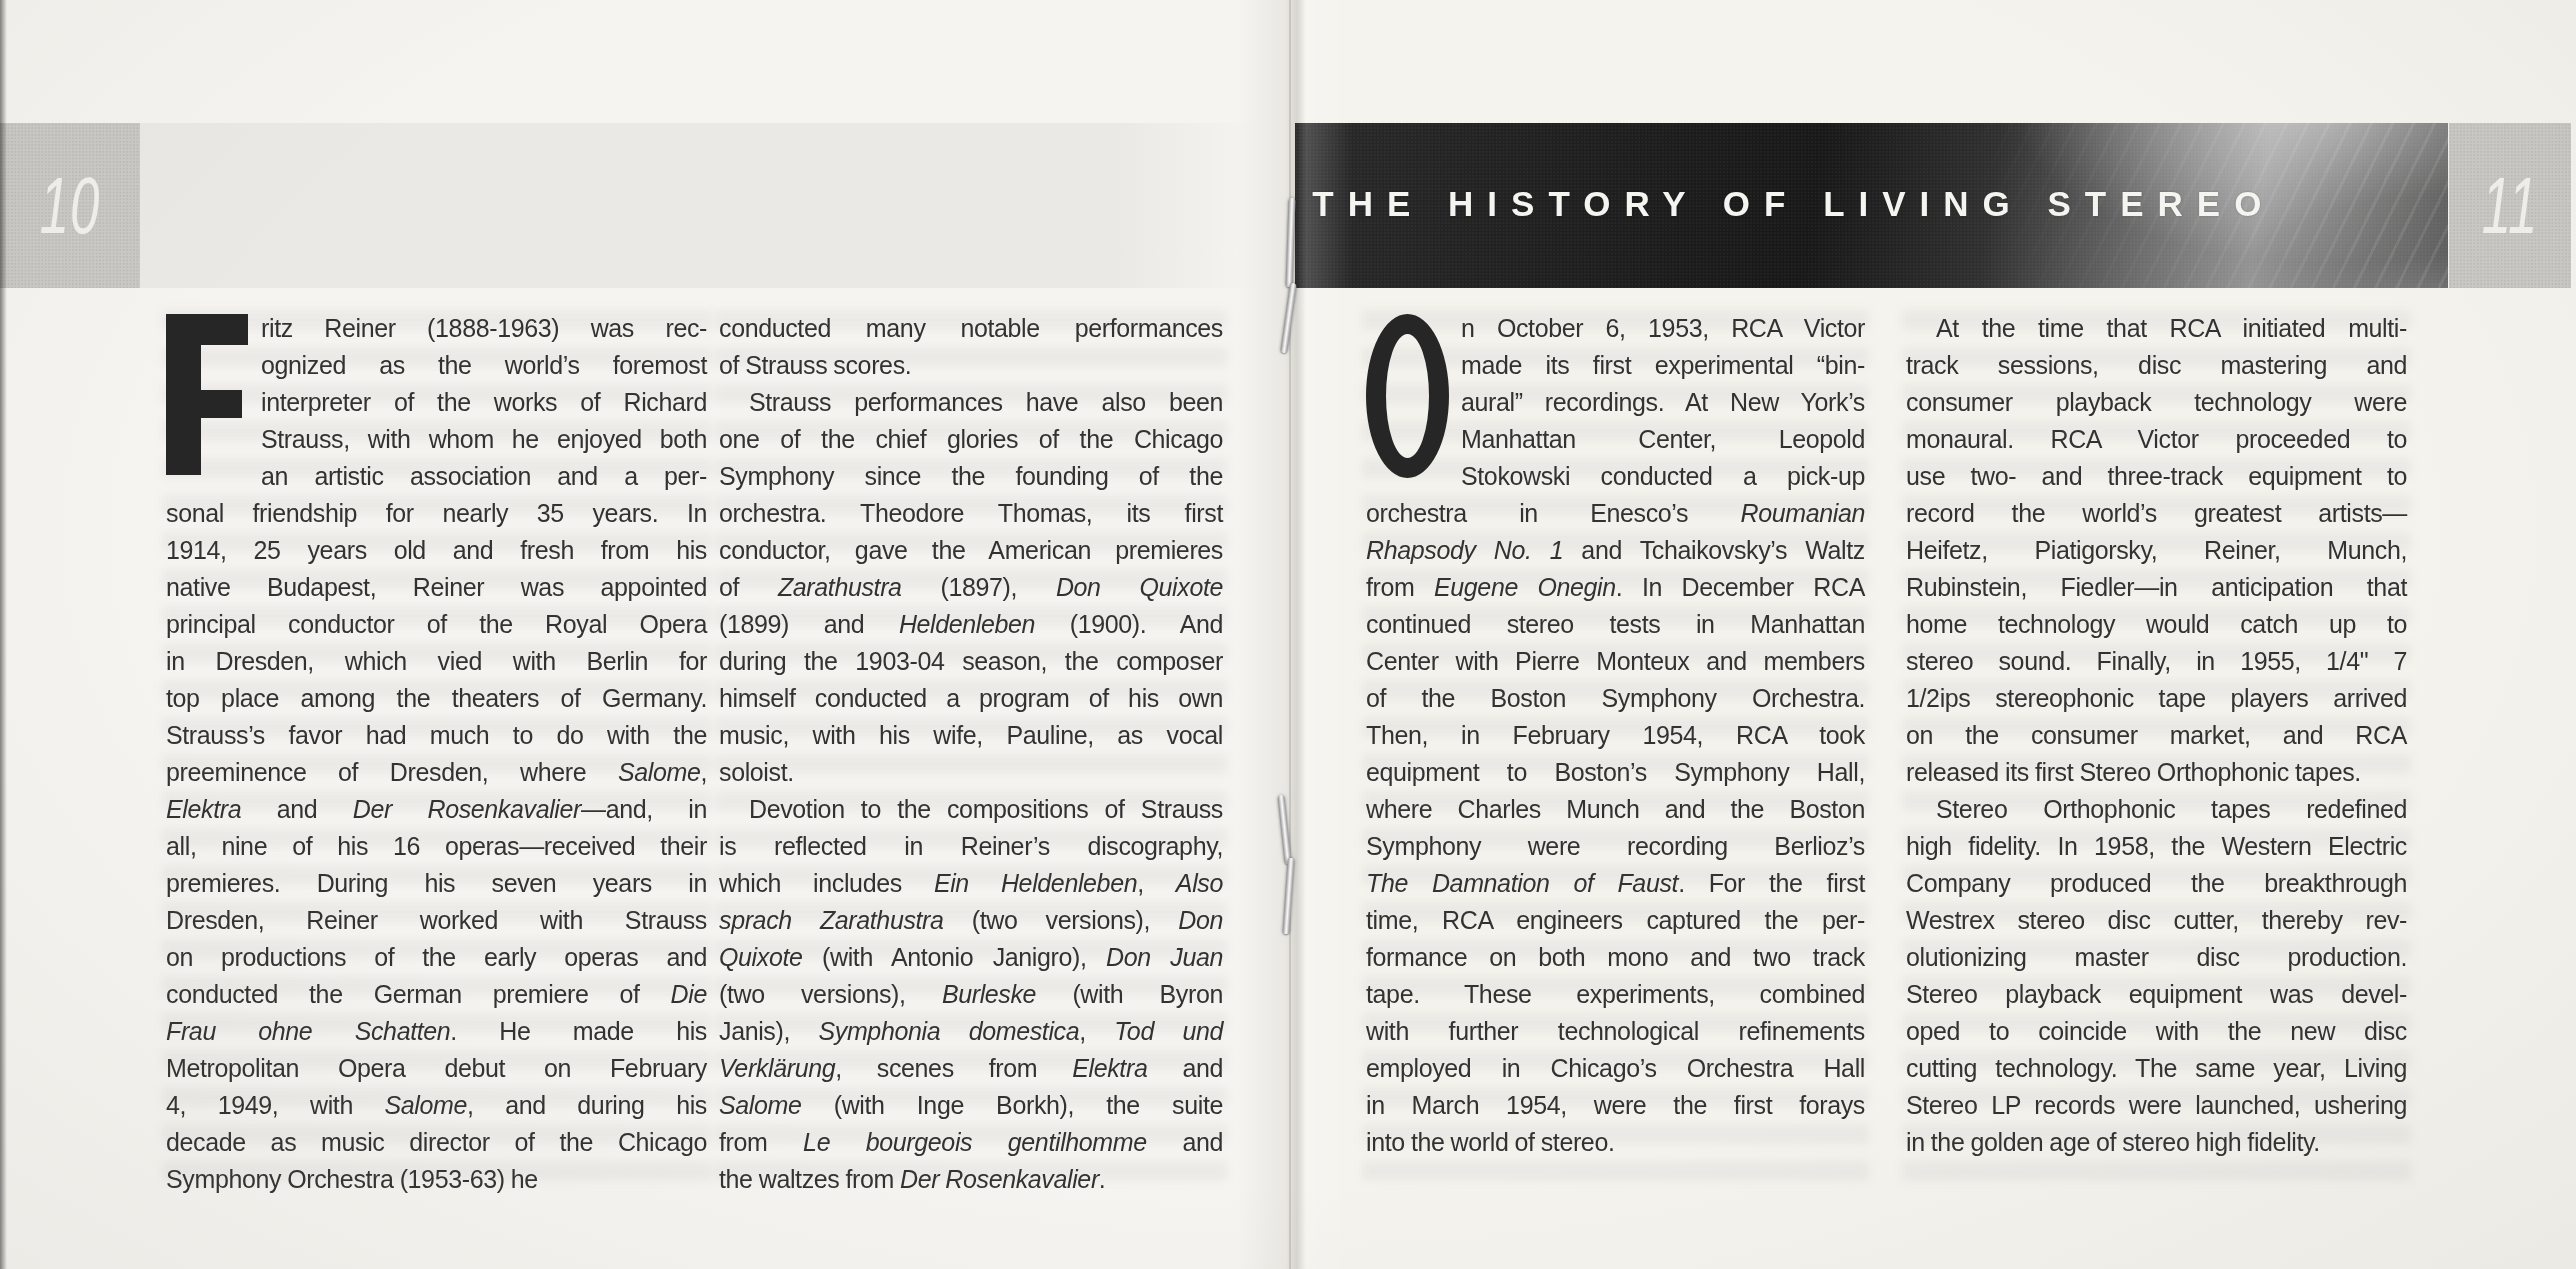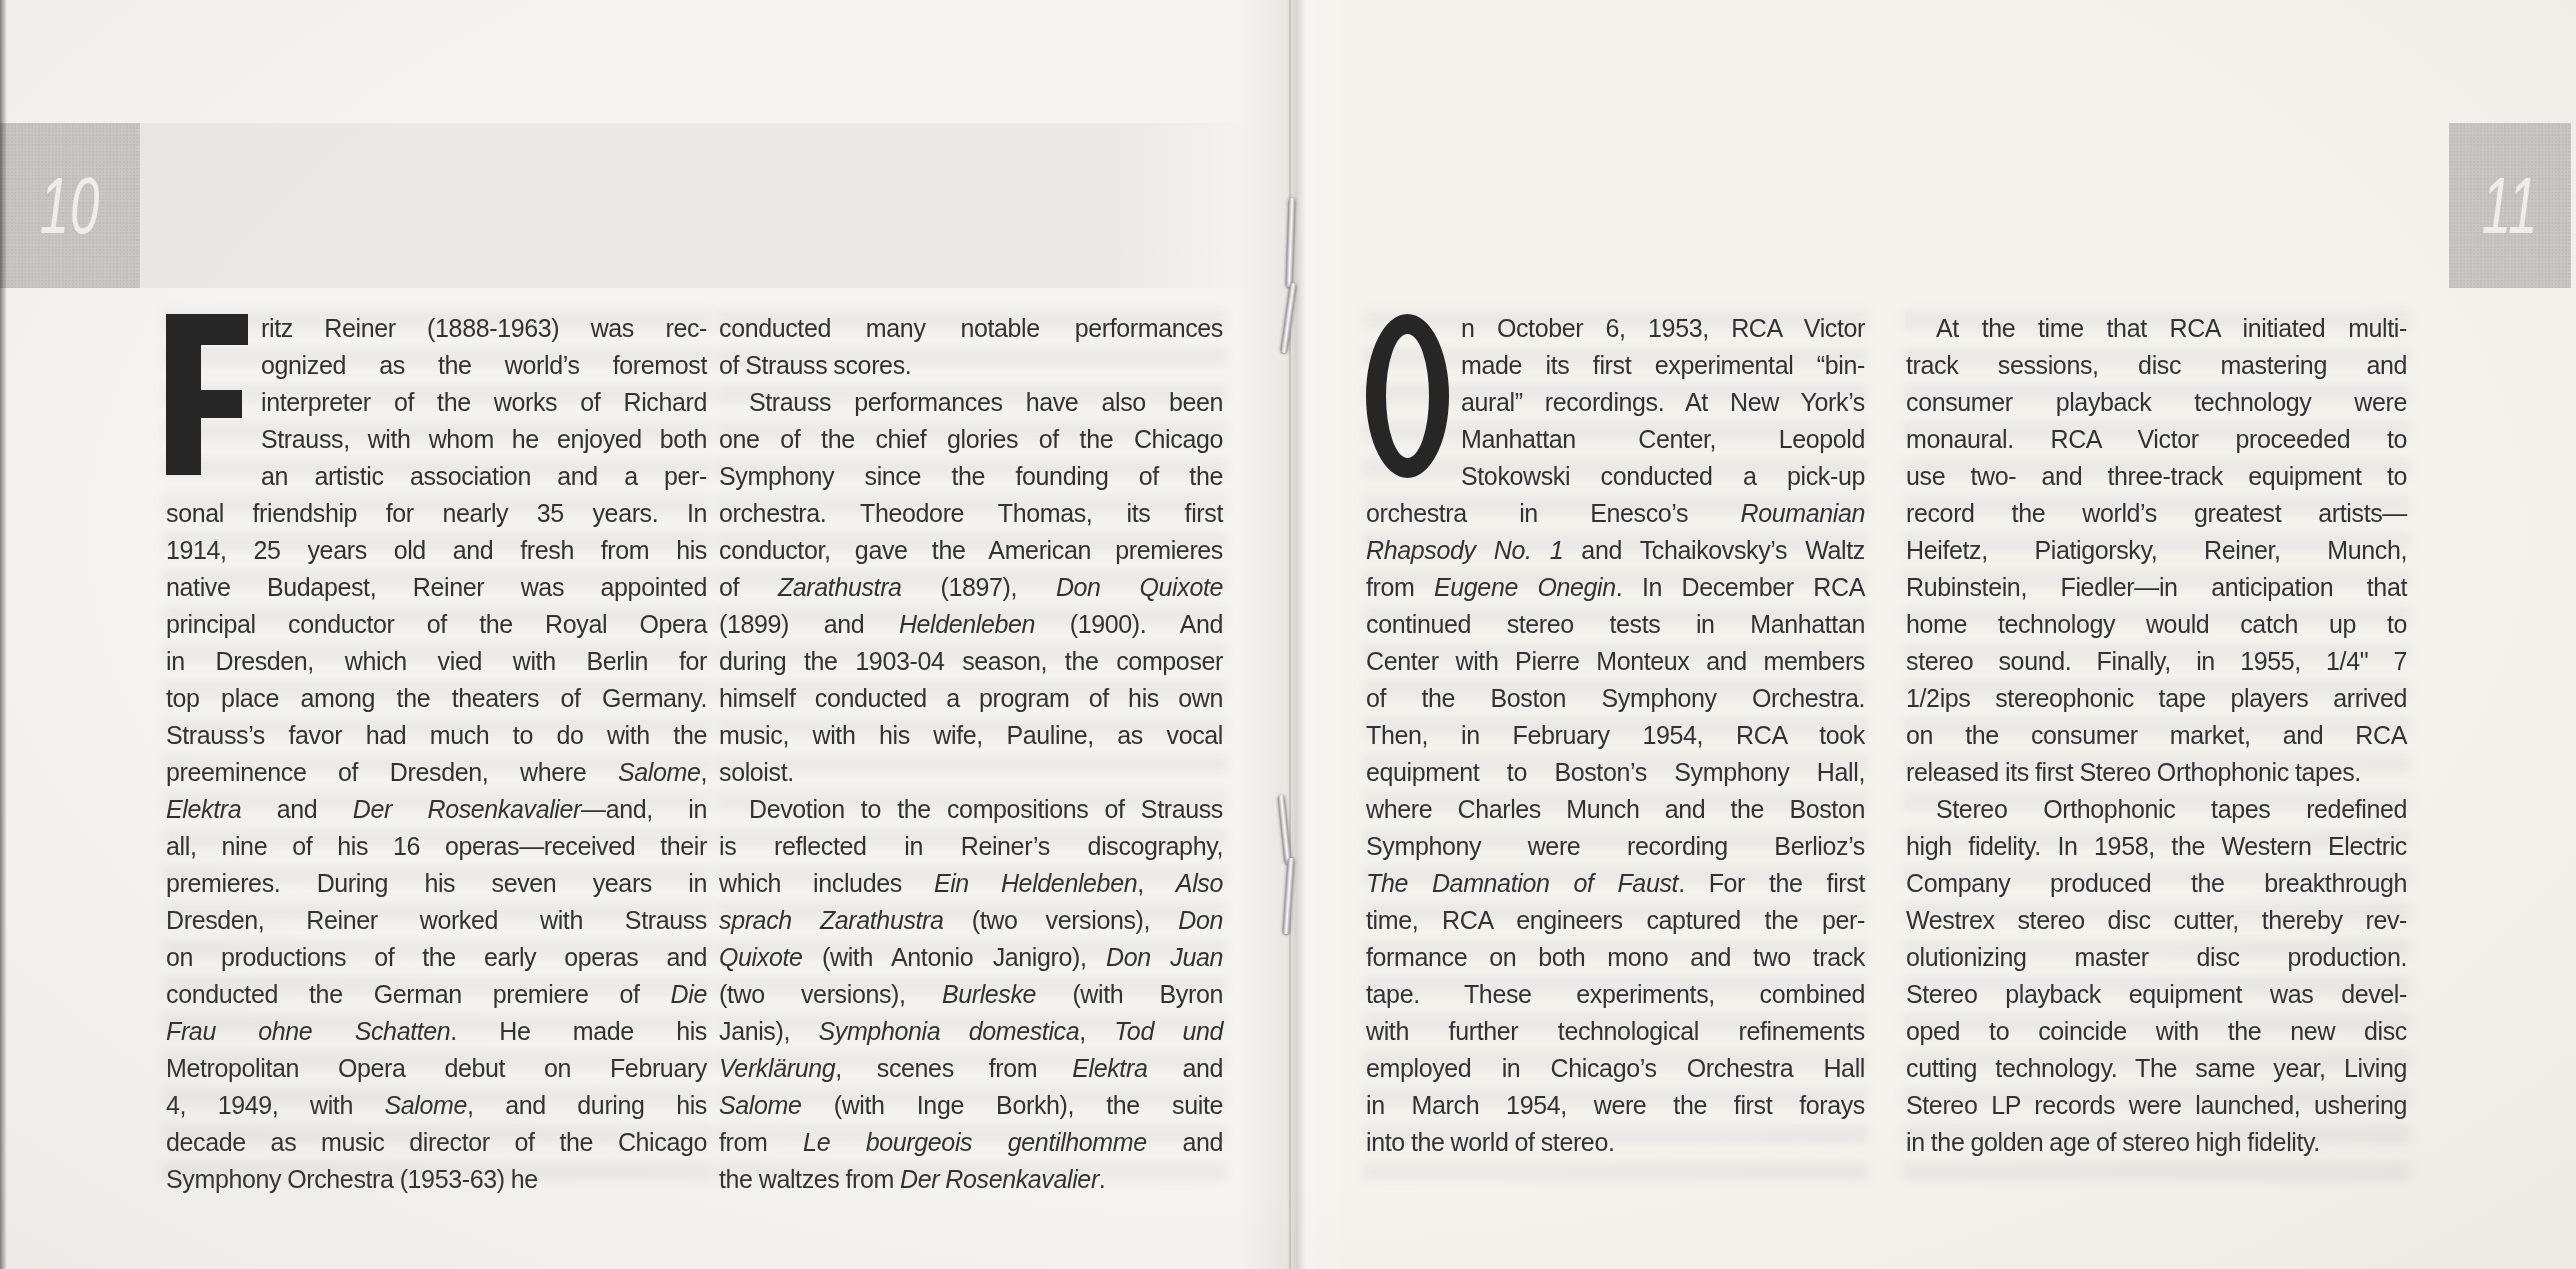--- a/index.html
+++ b/index.html
@@ -214,20 +214,23 @@
           <div class="line">Janis), <i>Symphonia domestica</i>, <i>Tod und</i></div>
           <div class="line"><i>Verklärung</i>, scenes from <i>Elektra</i> and</div>
           <div class="line"><i>Salome</i> (with Inge Borkh), the suite</div>
           <div class="line">from <i>Le bourgeois gentilhomme</i> and</div>
           <div class="line last">the waltzes from <i>Der Rosenkavalier</i>.</div>
         </div>
       </div>
   </div>
 
   <div class="page page-right">
+    <div class="photo-band">
+      <div class="band-title">THE HISTORY OF LIVING STEREO</div>
+    </div>
     <div class="numblock numblock-right">
       <span class="pagenum">11</span>
     </div>
     <div class="col col-r1">
         <div class="para">
           <div class="dropcap cap-o"></div>
           <div class="line capline">n October 6, 1953, RCA Victor</div>
           <div class="line capline">made its first experimental “bin-</div>
           <div class="line capline">aural” recordings. At New York’s</div>
           <div class="line capline">Manhattan Center, Leopold</div>

